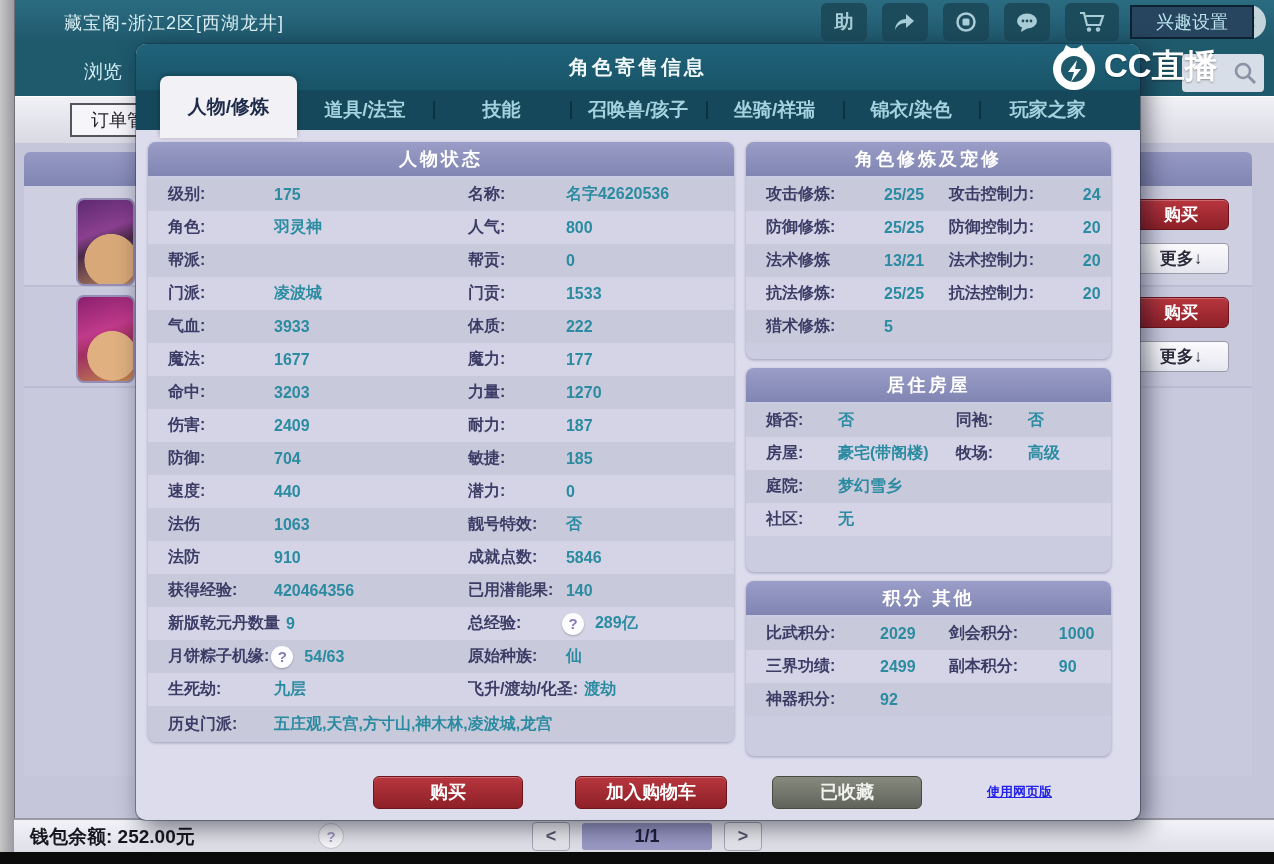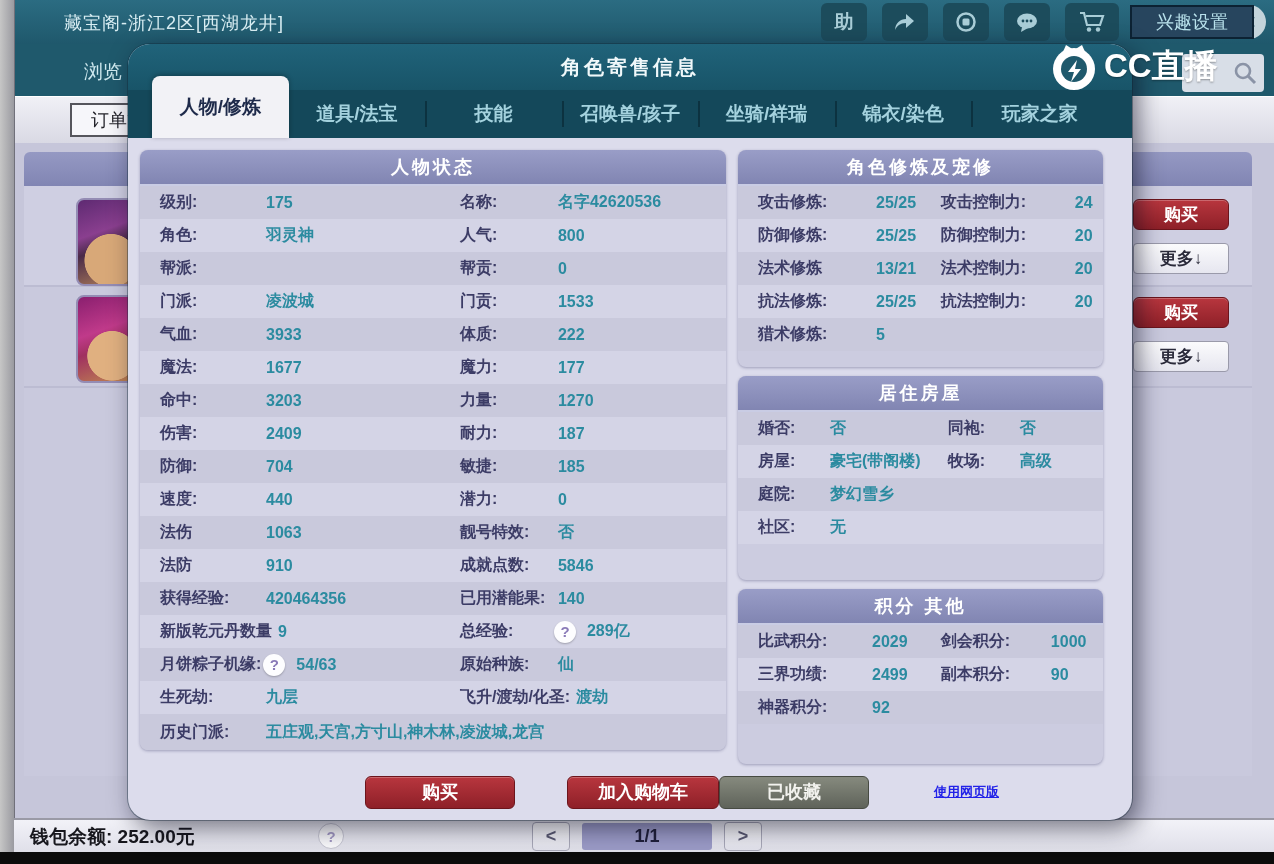--- a/index.html
+++ b/index.html
@@ -61,27 +61,27 @@
     display:flex;align-items:center;justify-content:center;cursor:pointer;}
   .pager-pill{width:130px;height:27px;background:#9b9bc7;border-radius:3px;color:#20203a;
     font-size:18px;font-weight:bold;display:flex;align-items:center;justify-content:center;}
   
   .search-box{position:absolute;left:1182px;top:54px;width:82px;height:38px;background:#d8dee7;
     border-radius:4px;z-index:21;}
   .cclogo{position:absolute;left:1046px;top:38px;z-index:30;display:flex;align-items:center;gap:2px;}
   .cclogo-text{color:#ffffff;font-size:33px;font-weight:bold;text-shadow:0 1px 2px rgba(0,0,0,.35);}
   .mag{position:absolute;left:1232px;top:60px;z-index:31;}
   
-  .modal{position:absolute;left:128px;top:44px;width:1004px;height:776px;background:#dcdcec;
-    border-radius:22px;z-index:20;overflow:hidden;
+  .modal{position:absolute;left:136px;top:44px;width:1004px;height:776px;background:#dcdcec;
+    border-radius:10px;z-index:20;overflow:hidden;
     box-shadow:6px 8px 24px rgba(10,10,30,.55),0 0 0 1px rgba(20,50,65,.4);}
   .mhead{height:46px;background:linear-gradient(180deg,#20637a,#185468);
     display:flex;align-items:center;justify-content:center;}
   .mtitle{color:#f0f8fa;font-size:20px;font-weight:bold;letter-spacing:3px;}
-  .tabs{height:48px;background:#14485a;display:flex;align-items:stretch;padding:0 24px;}
+  .tabs{height:40px;background:#14485a;display:flex;align-items:stretch;padding:0 24px;}
   .tab{flex:1;display:flex;align-items:center;justify-content:center;color:#a4d2de;
     font-size:19px;font-weight:bold;cursor:pointer;position:relative;box-sizing:border-box;}
   .tab + .tab::before{content:"";position:absolute;left:0;top:11px;bottom:11px;width:2px;background:rgba(6,32,44,.55);}
   .tab.active{background:#f2f2f6;color:#1e2a4a;border-radius:8px 8px 0 0;margin-top:-14px;height:62px;
     box-shadow:0 -1px 5px rgba(0,0,0,.3);}
   .tab.active + .tab::before{display:none;}
   .mbody{display:flex;gap:12px;padding:12px 29px 0 12px;box-sizing:border-box;}
   .col-left{flex:0 0 586px;}
   .col-right{flex:1;display:flex;flex-direction:column;gap:9px;}
   .panel{background:#cccce0;border-radius:8px;overflow:hidden;box-shadow:0 1px 3px rgba(40,40,90,.35);}
@@ -109,21 +109,21 @@
   .p-train{padding-bottom:16px;}
   .p-house{padding-bottom:36px;}
   .p-score{padding-bottom:40px;}
   .qmark{width:22px;height:22px;border-radius:50%;background:#fdfdff;color:#8a7ab8;font-weight:bold;
     font-size:15px;display:inline-flex;align-items:center;justify-content:center;margin:0 5px 0 2px;
     box-shadow:0 1px 2px rgba(0,0,0,.25);cursor:pointer;flex:0 0 auto;}
   .mfoot{position:absolute;left:0;bottom:12px;width:100%;height:32px;display:flex;align-items:center;}
   .fbtn{height:31px;font-size:18px;font-weight:bold;display:flex;align-items:center;justify-content:center;cursor:pointer;}
   .f-buy{width:148px;margin-left:237px;}
   .f-cart{width:150px;margin-left:52px;}
-  .f-fav{width:148px;background:linear-gradient(180deg,#868a7e,#5f635a);
+  .f-fav{width:148px;margin-left:45px;background:linear-gradient(180deg,#868a7e,#5f635a);
     border:1px solid #474b42;border-radius:6px;color:#f2f2ee;}
   .weblink{margin-left:65px;color:#2222e8;font-size:13px;font-weight:bold;text-decoration:underline;cursor:pointer;}
 </style>
 </head>
 <body>
 
 <div class="stage">
 
   <div class="titlebar">
     <span class="win-title">藏宝阁-浙江2区[西湖龙井]</span>

